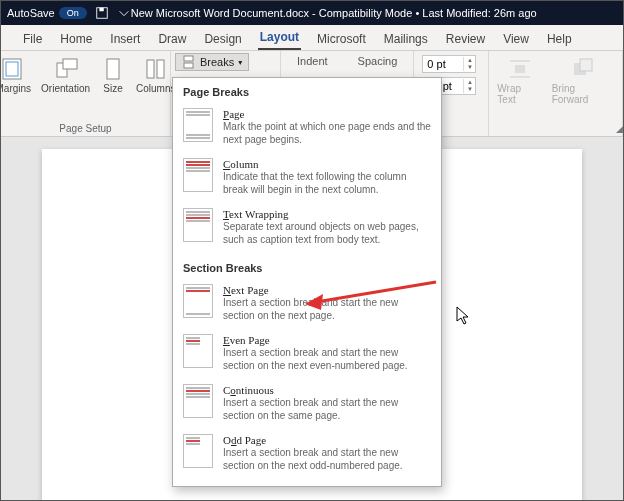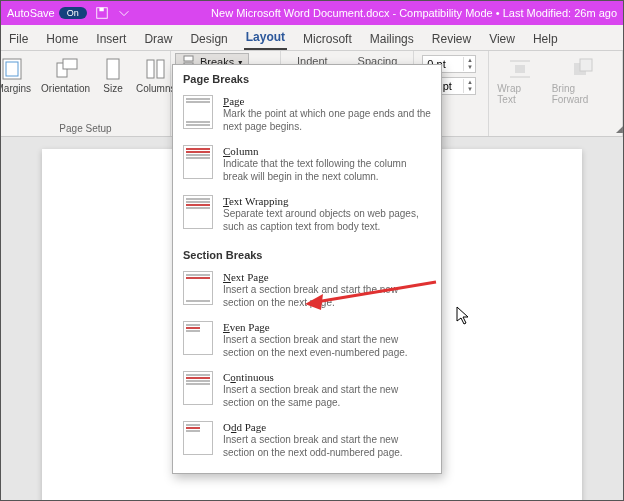--- a/index.html
+++ b/index.html
@@ -1,40 +1,40 @@
 <!DOCTYPE html>
 <html><head>
 <meta charset="utf-8">
 <style>
 * { margin: 0; padding: 0; box-sizing: border-box; }
 body { font-family: "Segoe UI", Arial, sans-serif; font-size: 11px; background: #e6e6e6; width: 624px; height: 501px; overflow: hidden; border: 1px solid #555; position: relative; }
-.titlebar { background: #d946ef; color: #fff; height: 24px; display: flex; align-items: center; padding: 0 6px; font-size: 11px; }
+.titlebar { background: #0f172a; color: #fff; height: 24px; display: flex; align-items: center; padding: 0 6px; font-size: 11px; }
 .titlebar .qs { display: flex; align-items: center; gap: 8px; }
-.titlebar .title { flex: 1; text-align: right; font-size: 11px; }
+.titlebar .title { flex: 1; text-align: left; font-size: 11px; }
 .autosave-pill { display: inline-flex; align-items: center; gap: 4px; }
 .pill { background: #15417d; border-radius: 8px; padding: 1px 8px; font-size: 9px; }
 .qicon { width: 14px; height: 14px; display: inline-block; }
-.tabs { background: #f3f2f1; border-bottom: 1px solid #d0d0d0; height: 26px; display: flex; align-items: flex-end; padding: 0 6px; gap: 14px; font-size: 12px; color: #444; }
+.tabs { background: #f3f2f1; border-bottom: 1px solid #d0d0d0; height: 26px; display: flex; align-items: flex-end; padding: 0 20px; gap: 14px; font-size: 12px; color: #444; }
 .tab { padding: 4px 2px; cursor: pointer; }
 .tab.active { color: #2b579a; border-bottom: 2px solid #404040; font-weight: 600; }
 .ribbon { background: #f3f2f1; height: 86px; display: flex; border-bottom: 1px solid #ccc; position: relative; }
 .group { border-right: 1px solid #d8d8d8; padding: 4px 6px 2px 6px; display: flex; flex-direction: column; align-items: center; gap: 2px; height: 100%; }
 .group-items { display: flex; gap: 6px; }
 .group-item { display: flex; flex-direction: column; align-items: center; gap: 2px; color: #444; font-size: 10px; cursor: pointer; padding: 2px; }
 .group-item.disabled { color: #aaa; cursor: default; }
 .group-label { font-size: 10px; color: #666; margin-top: auto; text-align: center; width: 100%; }
 .ribbon-icon { width: 26px; height: 24px; display: block; }
 .breaks-btn { background: #e1dfdd; border: 1px solid #b6b6b6; padding: 1px 6px; font-size: 11px; color: #222; display: flex; align-items: center; gap: 4px; cursor: pointer; }
 .indent-spacing { display: flex; gap: 30px; font-size: 11px; color: #555; padding: 2px 8px 0 8px; }
 .group-pagesetup { width: 170px; }
 .spinbox { display: flex; align-items: center; border: 1px solid #c7c7c7; background: #fff; height: 18px; }
 .spinbox input { border: none; width: 40px; font-size: 11px; padding: 0 4px; outline: none; }
 .spin { width: 12px; display: flex; flex-direction: column; font-size: 6px; color: #666; line-height: 7px; text-align: center; border-left: 1px solid #ddd; }
 .spacing-col { display: flex; flex-direction: column; gap: 4px; align-items: flex-end; }
-.dropdown { position: absolute; top: 63px; left: 171px; width: 270px; background: #fff; border: 1px solid #adadad; box-shadow: 2px 4px 10px rgba(0,0,0,0.25); z-index: 10; padding-bottom: 6px; }
+.dropdown { position: absolute; top: 76px; left: 171px; width: 270px; background: #fff; border: 1px solid #adadad; box-shadow: 2px 4px 10px rgba(0,0,0,0.25); z-index: 10; padding-bottom: 6px; }
 .dd-header { font-weight: 700; font-size: 11px; color: #333; padding: 8px 10px 6px 10px; }
 .dd-item { display: flex; gap: 10px; padding: 4px 10px 8px 10px; cursor: pointer; }
 .dd-ico { width: 30px; height: 34px; flex-shrink: 0; border: 1px solid #bfbfbf; background: #fff; display: flex; flex-direction: column; padding: 2px; gap: 1px; }
 .dd-line { height: 2px; background: #d04a4a; }
 .dd-line.g { background: #bbb; }
 .dd-text .t { font-size: 11px; color: #222; font-family: Liberation Serif, serif; }
 .dd-text .d { font-size: 10px; color: #666; line-height: 13px; }
 .under { text-decoration: underline; text-underline-offset: 1px; }
 .canvas { position: absolute; top: 136px; left: 0; right: 0; bottom: 0; background: #e6e6e6; }
 .page { position: absolute; top: 12px; left: 50%; transform: translateX(-50%); width: 540px; height: 360px; background: #fff; box-shadow: 0 2px 6px rgba(0,0,0,0.2); }

